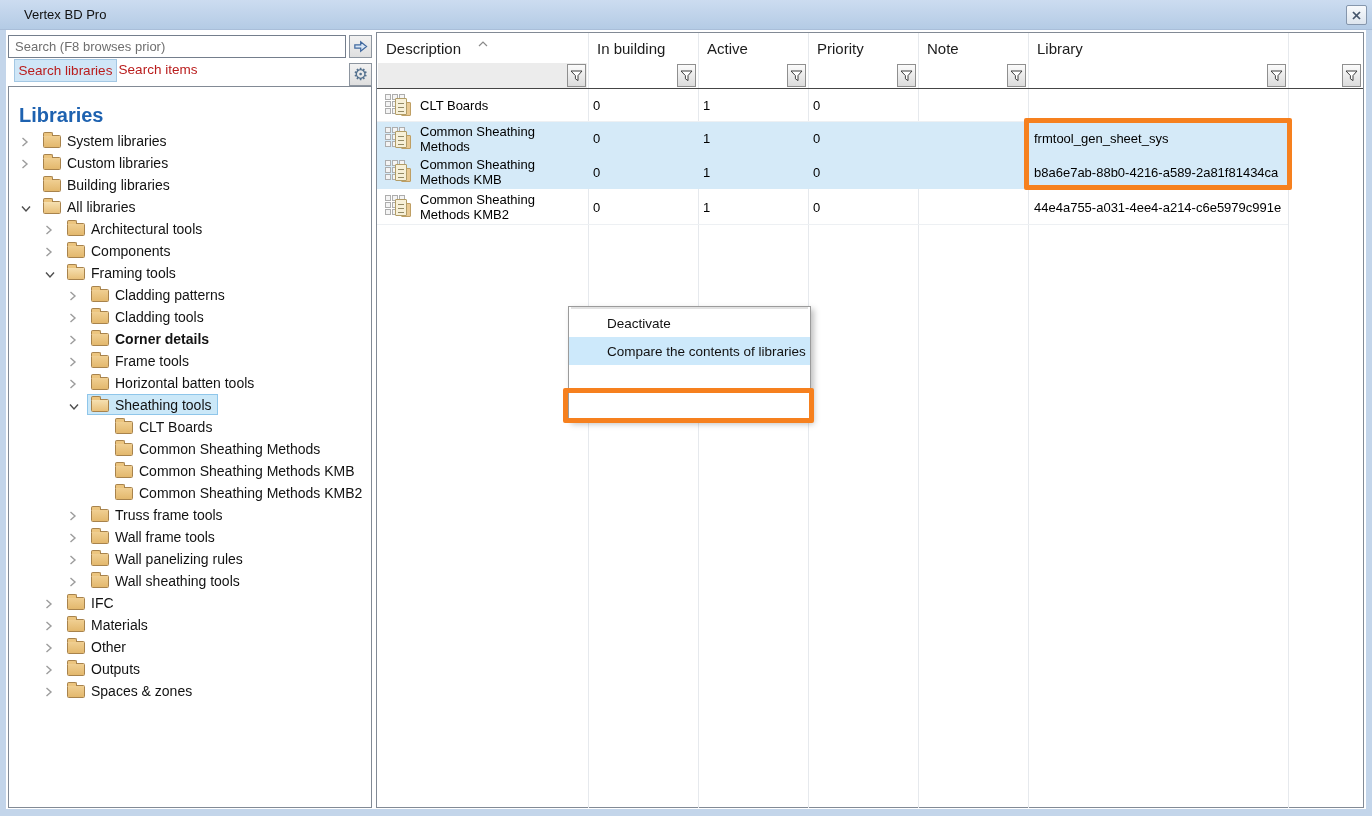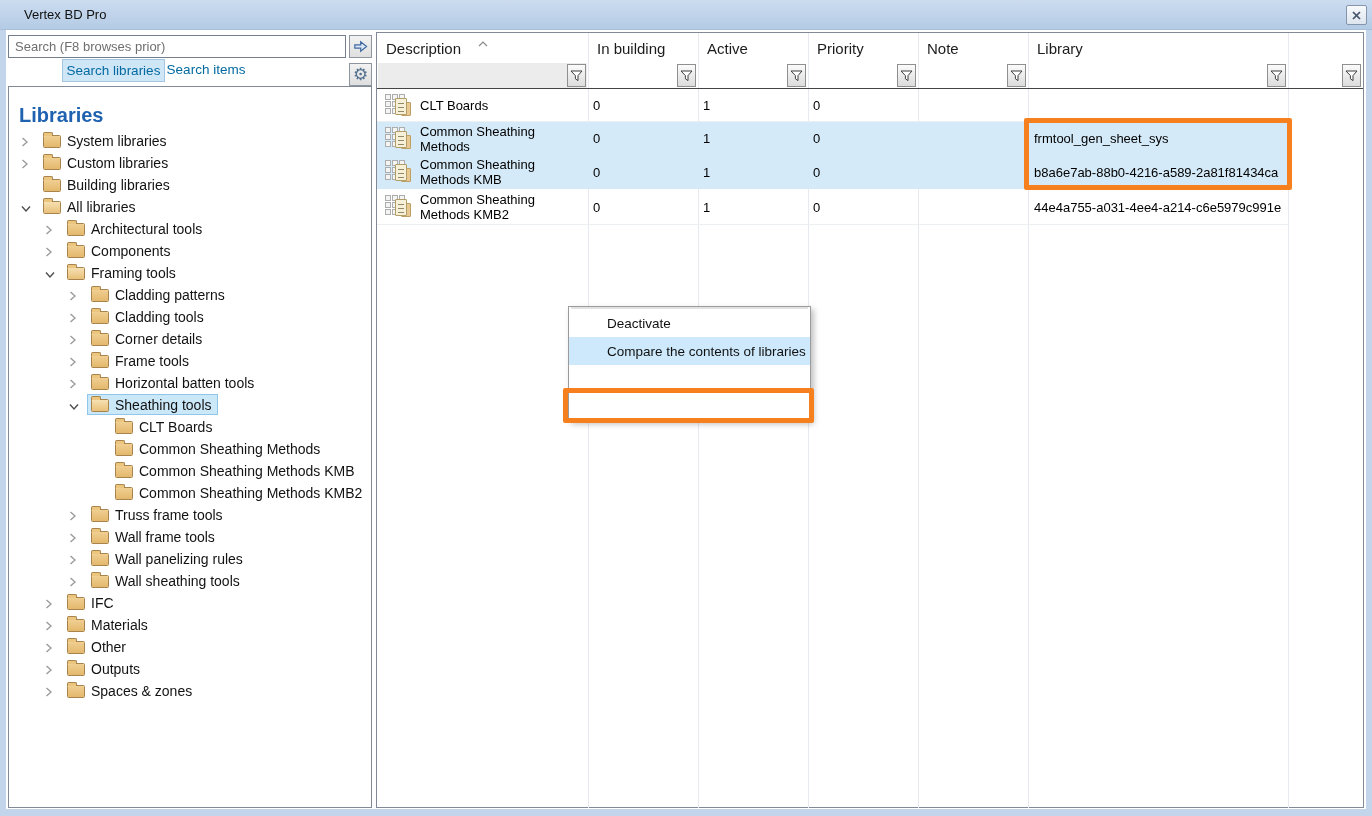--- a/index.html
+++ b/index.html
@@ -18,21 +18,21 @@
   .f-left{left:0;top:30px;width:6px;height:786px;}
   .f-right{left:1366px;top:30px;width:6px;height:786px;}
   .f-bottom{left:0;top:809px;width:1372px;height:7px;}
   
   .search-input{left:8px;top:35px;width:338px;height:23px;border:1px solid #747e8c;padding:0 6px;font-family:inherit;font-size:13px;color:#222;outline:none;}
   .search-input::placeholder{color:#6f6f6f;}
   .sq-btn{width:23px;height:23px;background:linear-gradient(#f2f2f2,#dfdfdf);border:1px solid #8d959f;display:flex;align-items:center;justify-content:center;padding:0;}
   .go-btn{left:349px;top:35px;}
   .gear-btn{left:349px;top:63px;}
   .gear-glyph{font-size:17px;color:#54718e;line-height:1;}
-  .tab{height:23px;line-height:22px;text-align:center;font-size:13.5px;color:#0369a1;margin-left:48px;}
+  .tab{height:23px;line-height:22px;text-align:center;font-size:13.5px;color:#b91c1c;}
   .tab-active{background:var(--tabbg);border:1px solid #a3c7e3;}
   
   .left-panel{left:8px;top:86px;width:364px;height:722px;border:1px solid #828a95;background:#fff;}
   .lib-heading{position:absolute;left:10px;top:17px;font-size:20px;font-weight:bold;color:var(--headblue);}
   .tree-row{position:absolute;left:0;width:100%;height:22px;}
   .tree-chevron{position:absolute;top:5px;width:12px;height:12px;}
   .tree-sel-wrap{position:absolute;top:0;display:flex;align-items:center;gap:6px;height:21px;padding:0 5px 0 3px;border:1px solid transparent;}
   .tree-sel-wrap.selected{background:#cbe8f8;border-color:#8fc6ea;}
   .tree-label{font-size:14px;white-space:nowrap;color:#121212;}
   .folder{position:relative;width:18px;height:13px;background:linear-gradient(#f0cf92,#e3b86d);border:1px solid #a8834c;border-radius:1.5px;flex:0 0 auto;margin-top:2px;}
@@ -174,21 +174,21 @@
           </svg></span>
         <span class="tree-sel-wrap" style="left: 78px;">
           <span class="folder"></span>
           <span class="tree-label">Cladding tools</span>
         </span>
       </div>
       <div class="tree-row" style="top: 241px;">
         <span class="tree-chevron" style="left: 60px;"><svg width="8" height="10" viewBox="0 0 8 10">
             <polyline points="1.5,1 6,5 1.5,9" fill="none" stroke="#9c9c9c" stroke-width="1.4"></polyline>
           </svg></span>
-        <span class="tree-sel-wrap" style="left: 78px;">
+        <span class="tree-sel-wrap" style="left: 78px; font-weight: bold;">
           <span class="folder"></span>
           <span class="tree-label">Corner details</span>
         </span>
       </div>
       <div class="tree-row" style="top: 263px;">
         <span class="tree-chevron" style="left: 60px;"><svg width="8" height="10" viewBox="0 0 8 10">
             <polyline points="1.5,1 6,5 1.5,9" fill="none" stroke="#9c9c9c" stroke-width="1.4"></polyline>
           </svg></span>
         <span class="tree-sel-wrap" style="left: 78px;">
           <span class="folder"></span>

